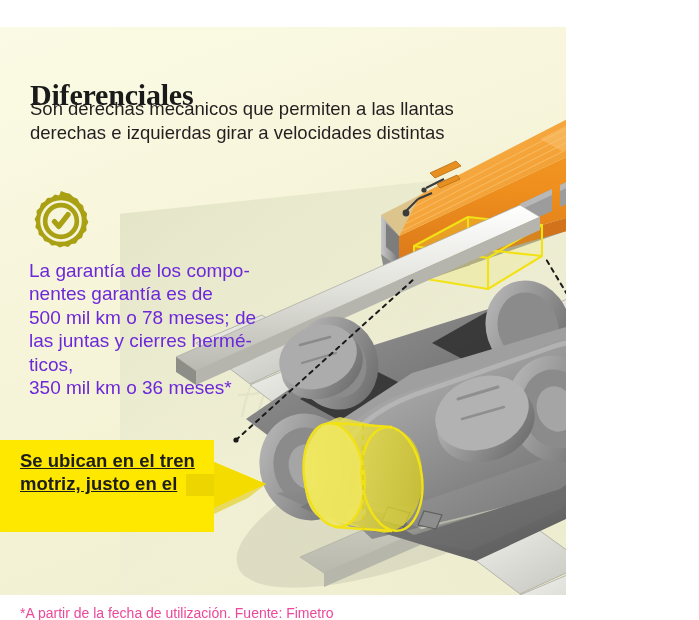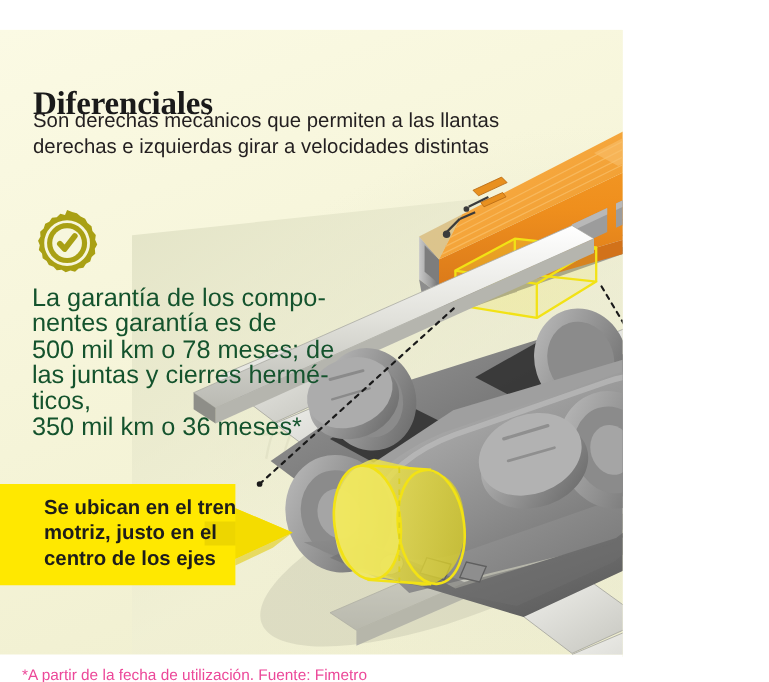--- a/index.html
+++ b/index.html
@@ -82,39 +82,40 @@
   .deck div { white-space: nowrap; }
   .seal {
     position: absolute;
     left: 30px; top: 163px;
     width: 62px; height: 62px;
   }
   .warranty {
     position: absolute;
     left: 29px; top: 232px;
     width: 300px;
-    font-size: 23px;
+    font-size: 19px;
     line-height: 23.4px;
-    color: #14532d;
+    color: #6d28d9;
   }
   .warranty div { white-space: nowrap; }
   
   .callout-shape {
     position: absolute;
     left: 0; top: 409px;
     width: 310px; height: 100px;
   }
   .callout-text {
     position: absolute;
-    left: 40px; top: 422px;
+    left: 20px; top: 422px;
     width: 215px;
     font-size: 18.5px;
     line-height: 23.4px;
     font-weight: 700;
     color: #1d1d1b;
+    text-decoration: underline;
   }
   .callout-text div { white-space: nowrap; }
   
   .footnote {
     position: absolute;
     left: 20px; top: 577px;
     font-size: 14px;
     line-height: 18px;
     color: #ec4899;
   }
@@ -439,18 +440,17 @@
     <div>nentes garantía es de</div>
     <div>500 mil km o 78 meses; de</div>
     <div>las juntas y cierres hermé-</div>
     <div>ticos,</div>
     <div>350 mil km o 36 meses*</div>
   </div>
 
   <div class="callout-text">
     <div>Se ubican en el tren</div>
     <div>motriz, justo en el</div>
-    <div>centro de los ejes</div>
   </div>
 
   <div class="footnote">*A partir de la fecha de utilización. Fuente: Fimetro</div>
 
 </div>
 
 </body></html>

